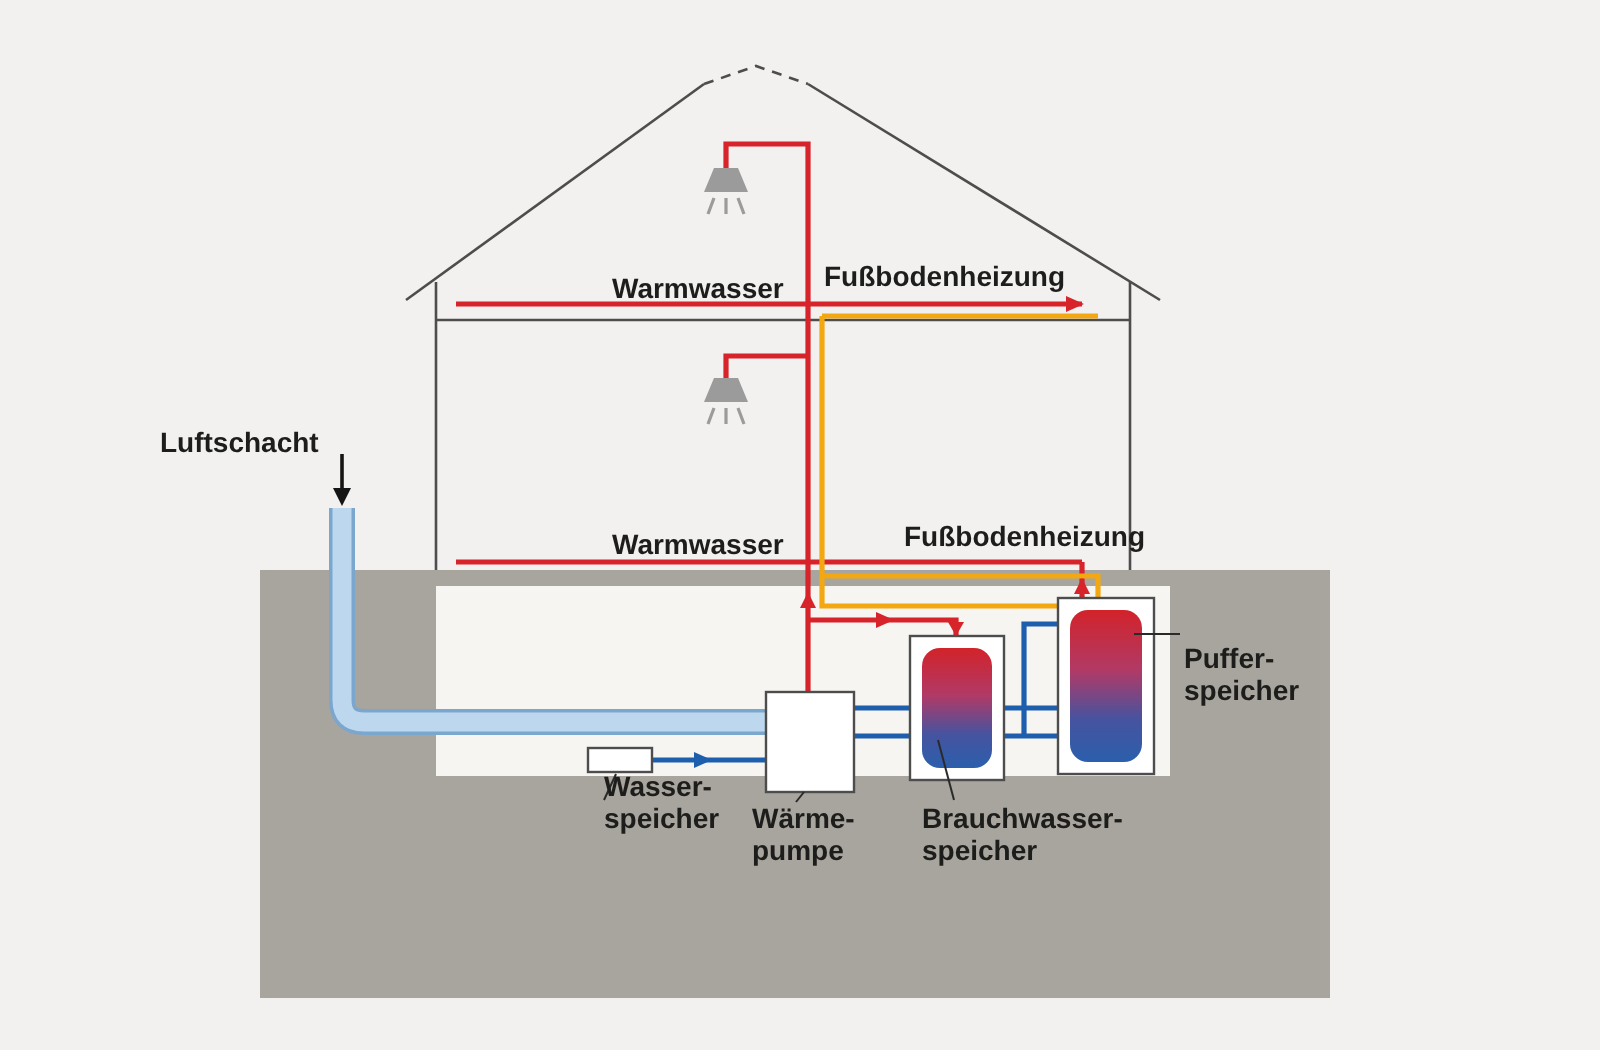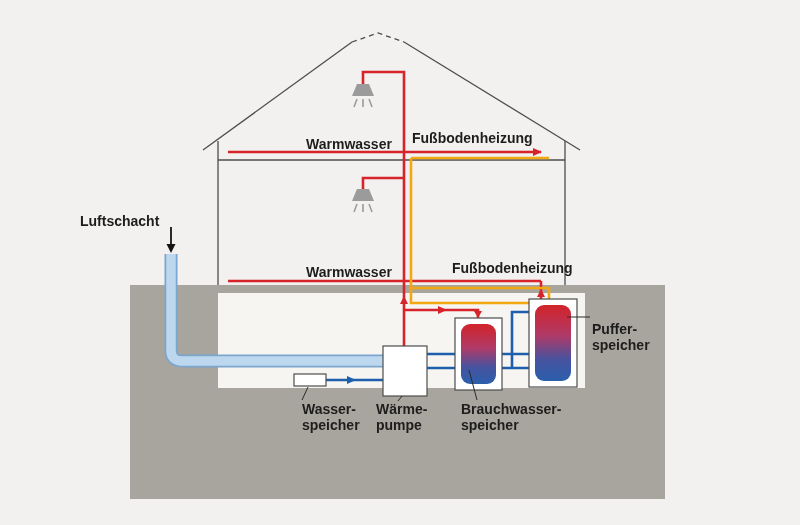--- a/index.html
+++ b/index.html
@@ -118,21 +118,21 @@
   <div class="lbl" style="left:80px;top:213px">Luftschacht</div>
 
   <div class="lbl" style="left:306px;top:136px">Warmwasser</div>
 
   <div class="lbl" style="left:412px;top:130px">Fußbodenheizung</div>
 
   <div class="lbl" style="left:306px;top:264px">Warmwasser</div>
 
   <div class="lbl" style="left:452px;top:260px">Fußbodenheizung</div>
 
-  <div class="lbl" style="left:302px;top:401px">
+  <div class="lbl" style="left:302px;top:385px">
     <div>Wasser-</div>
     <div>speicher</div>
   </div>
 
   <div class="lbl" style="left:376px;top:401px">
     <div>Wärme-</div>
     <div>pumpe</div>
   </div>
 
   <div class="lbl" style="left:461px;top:401px">

